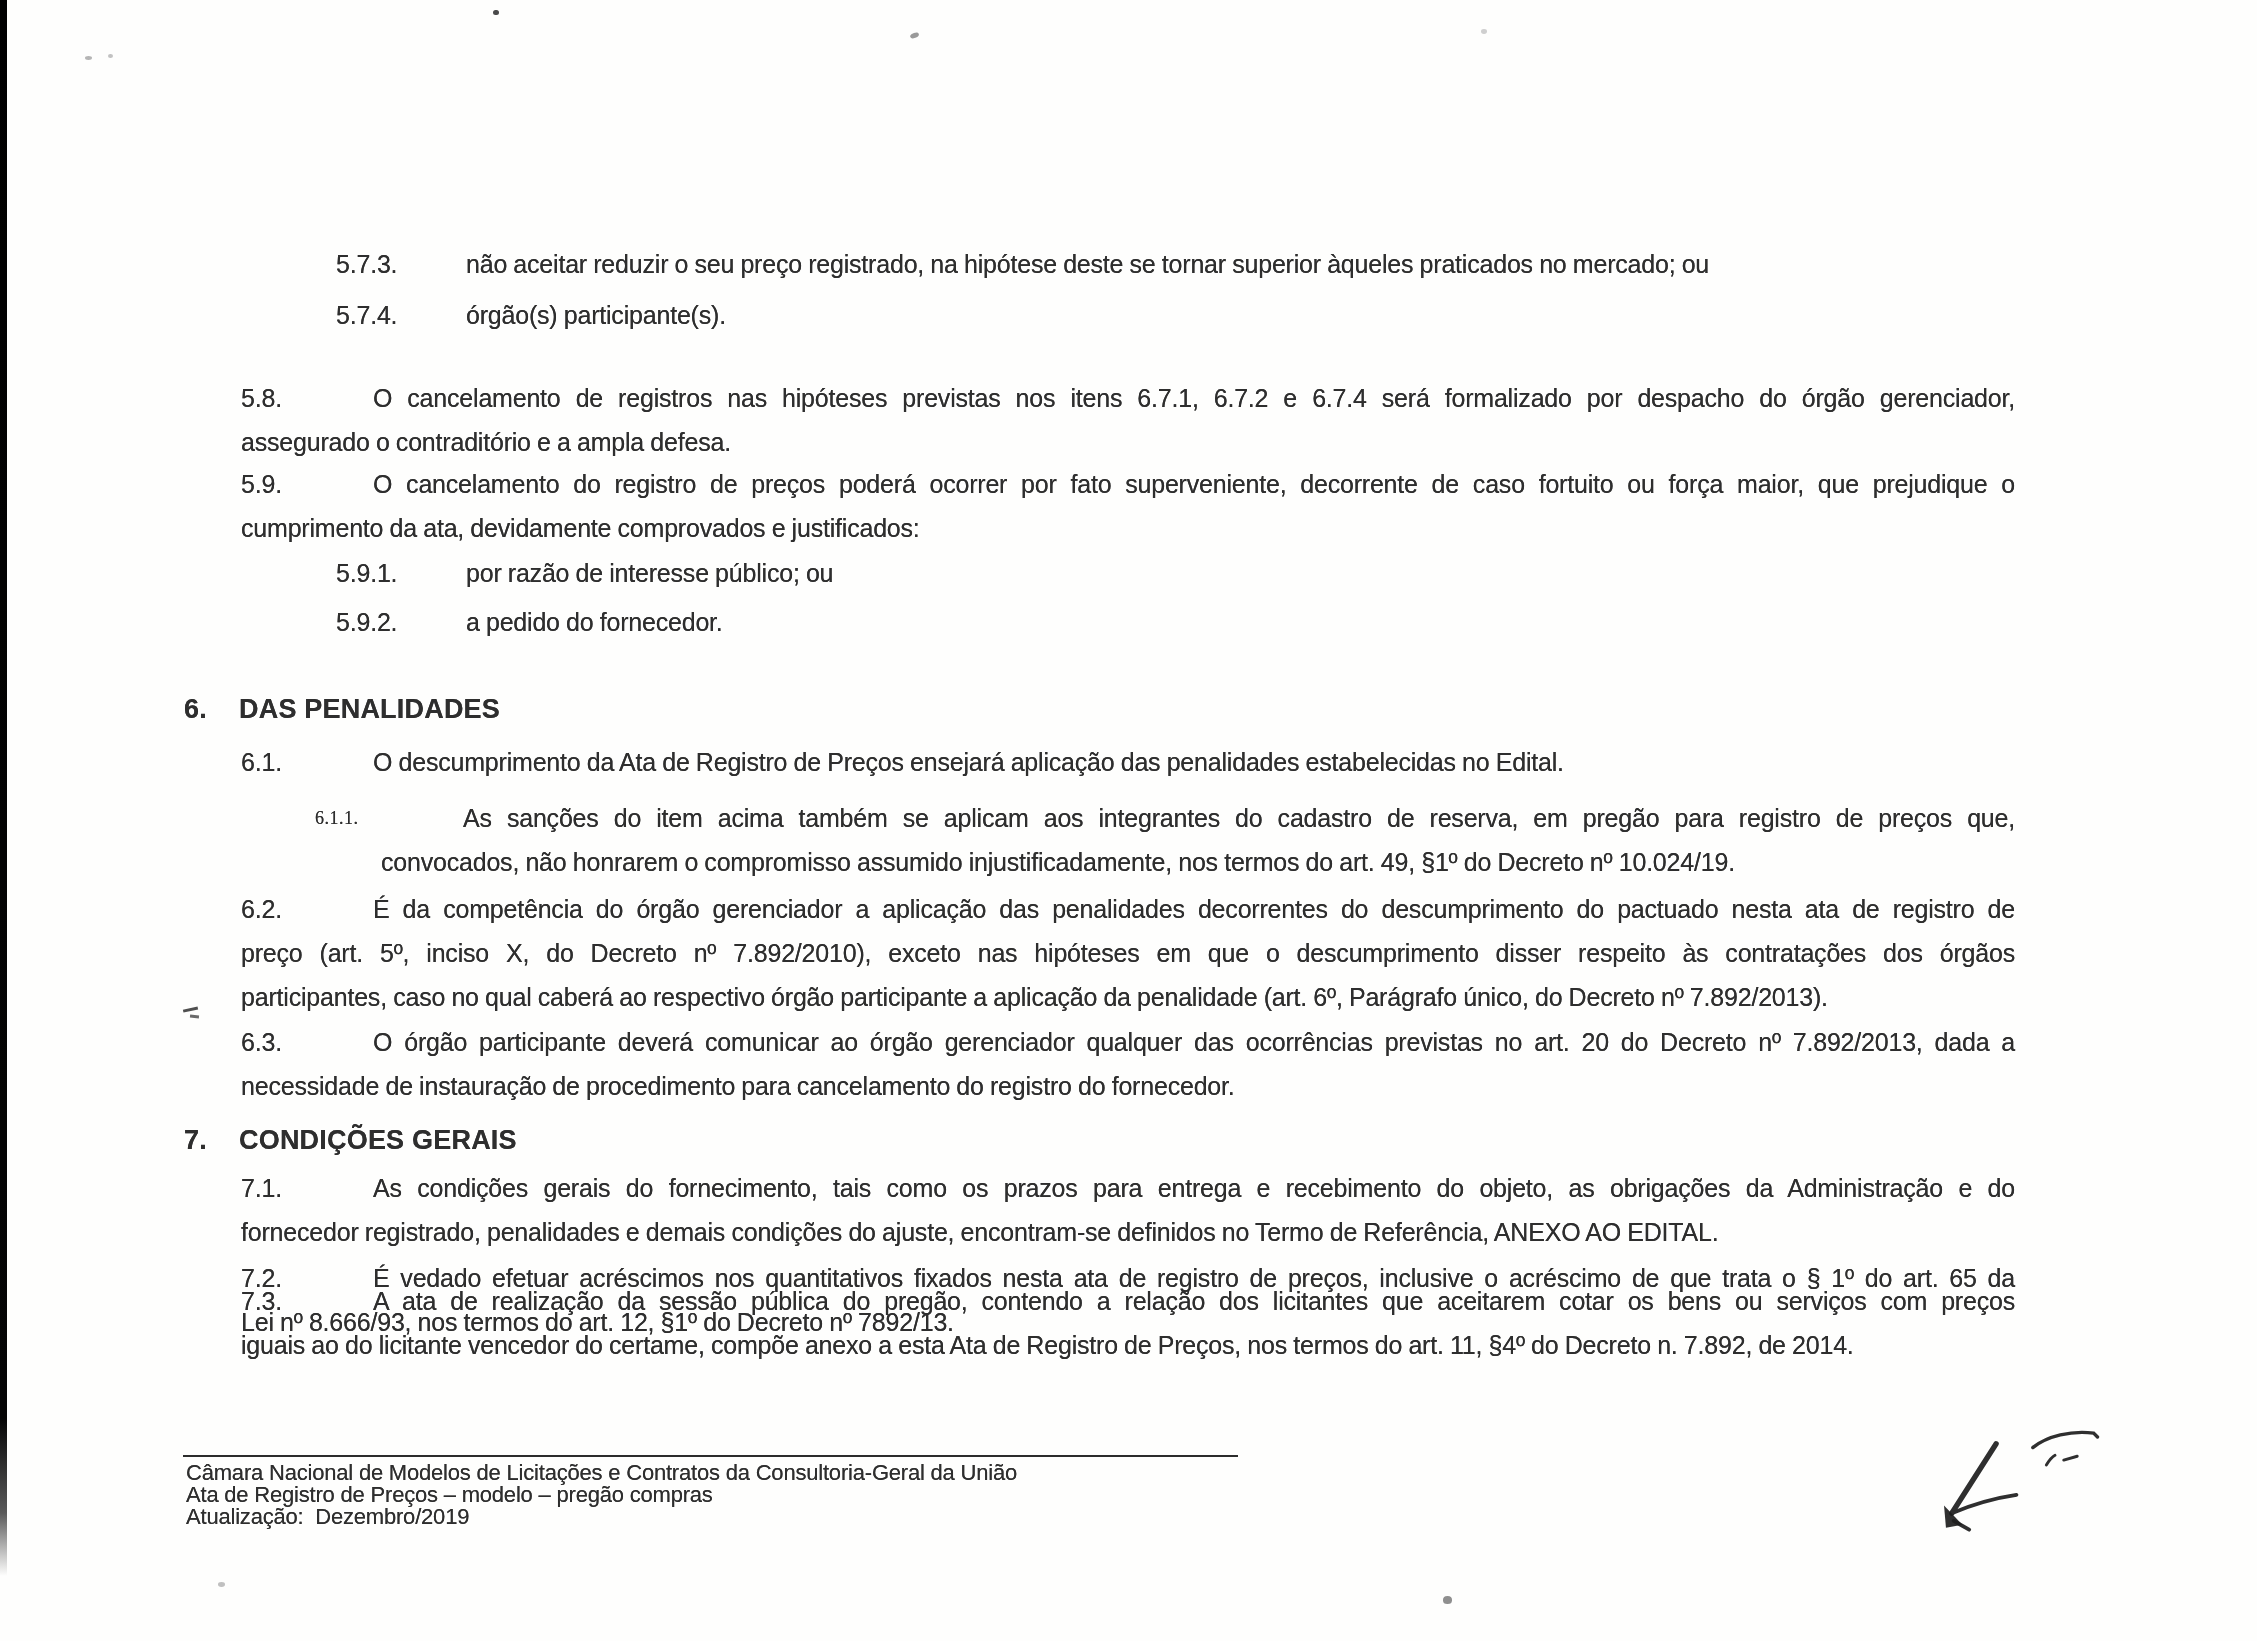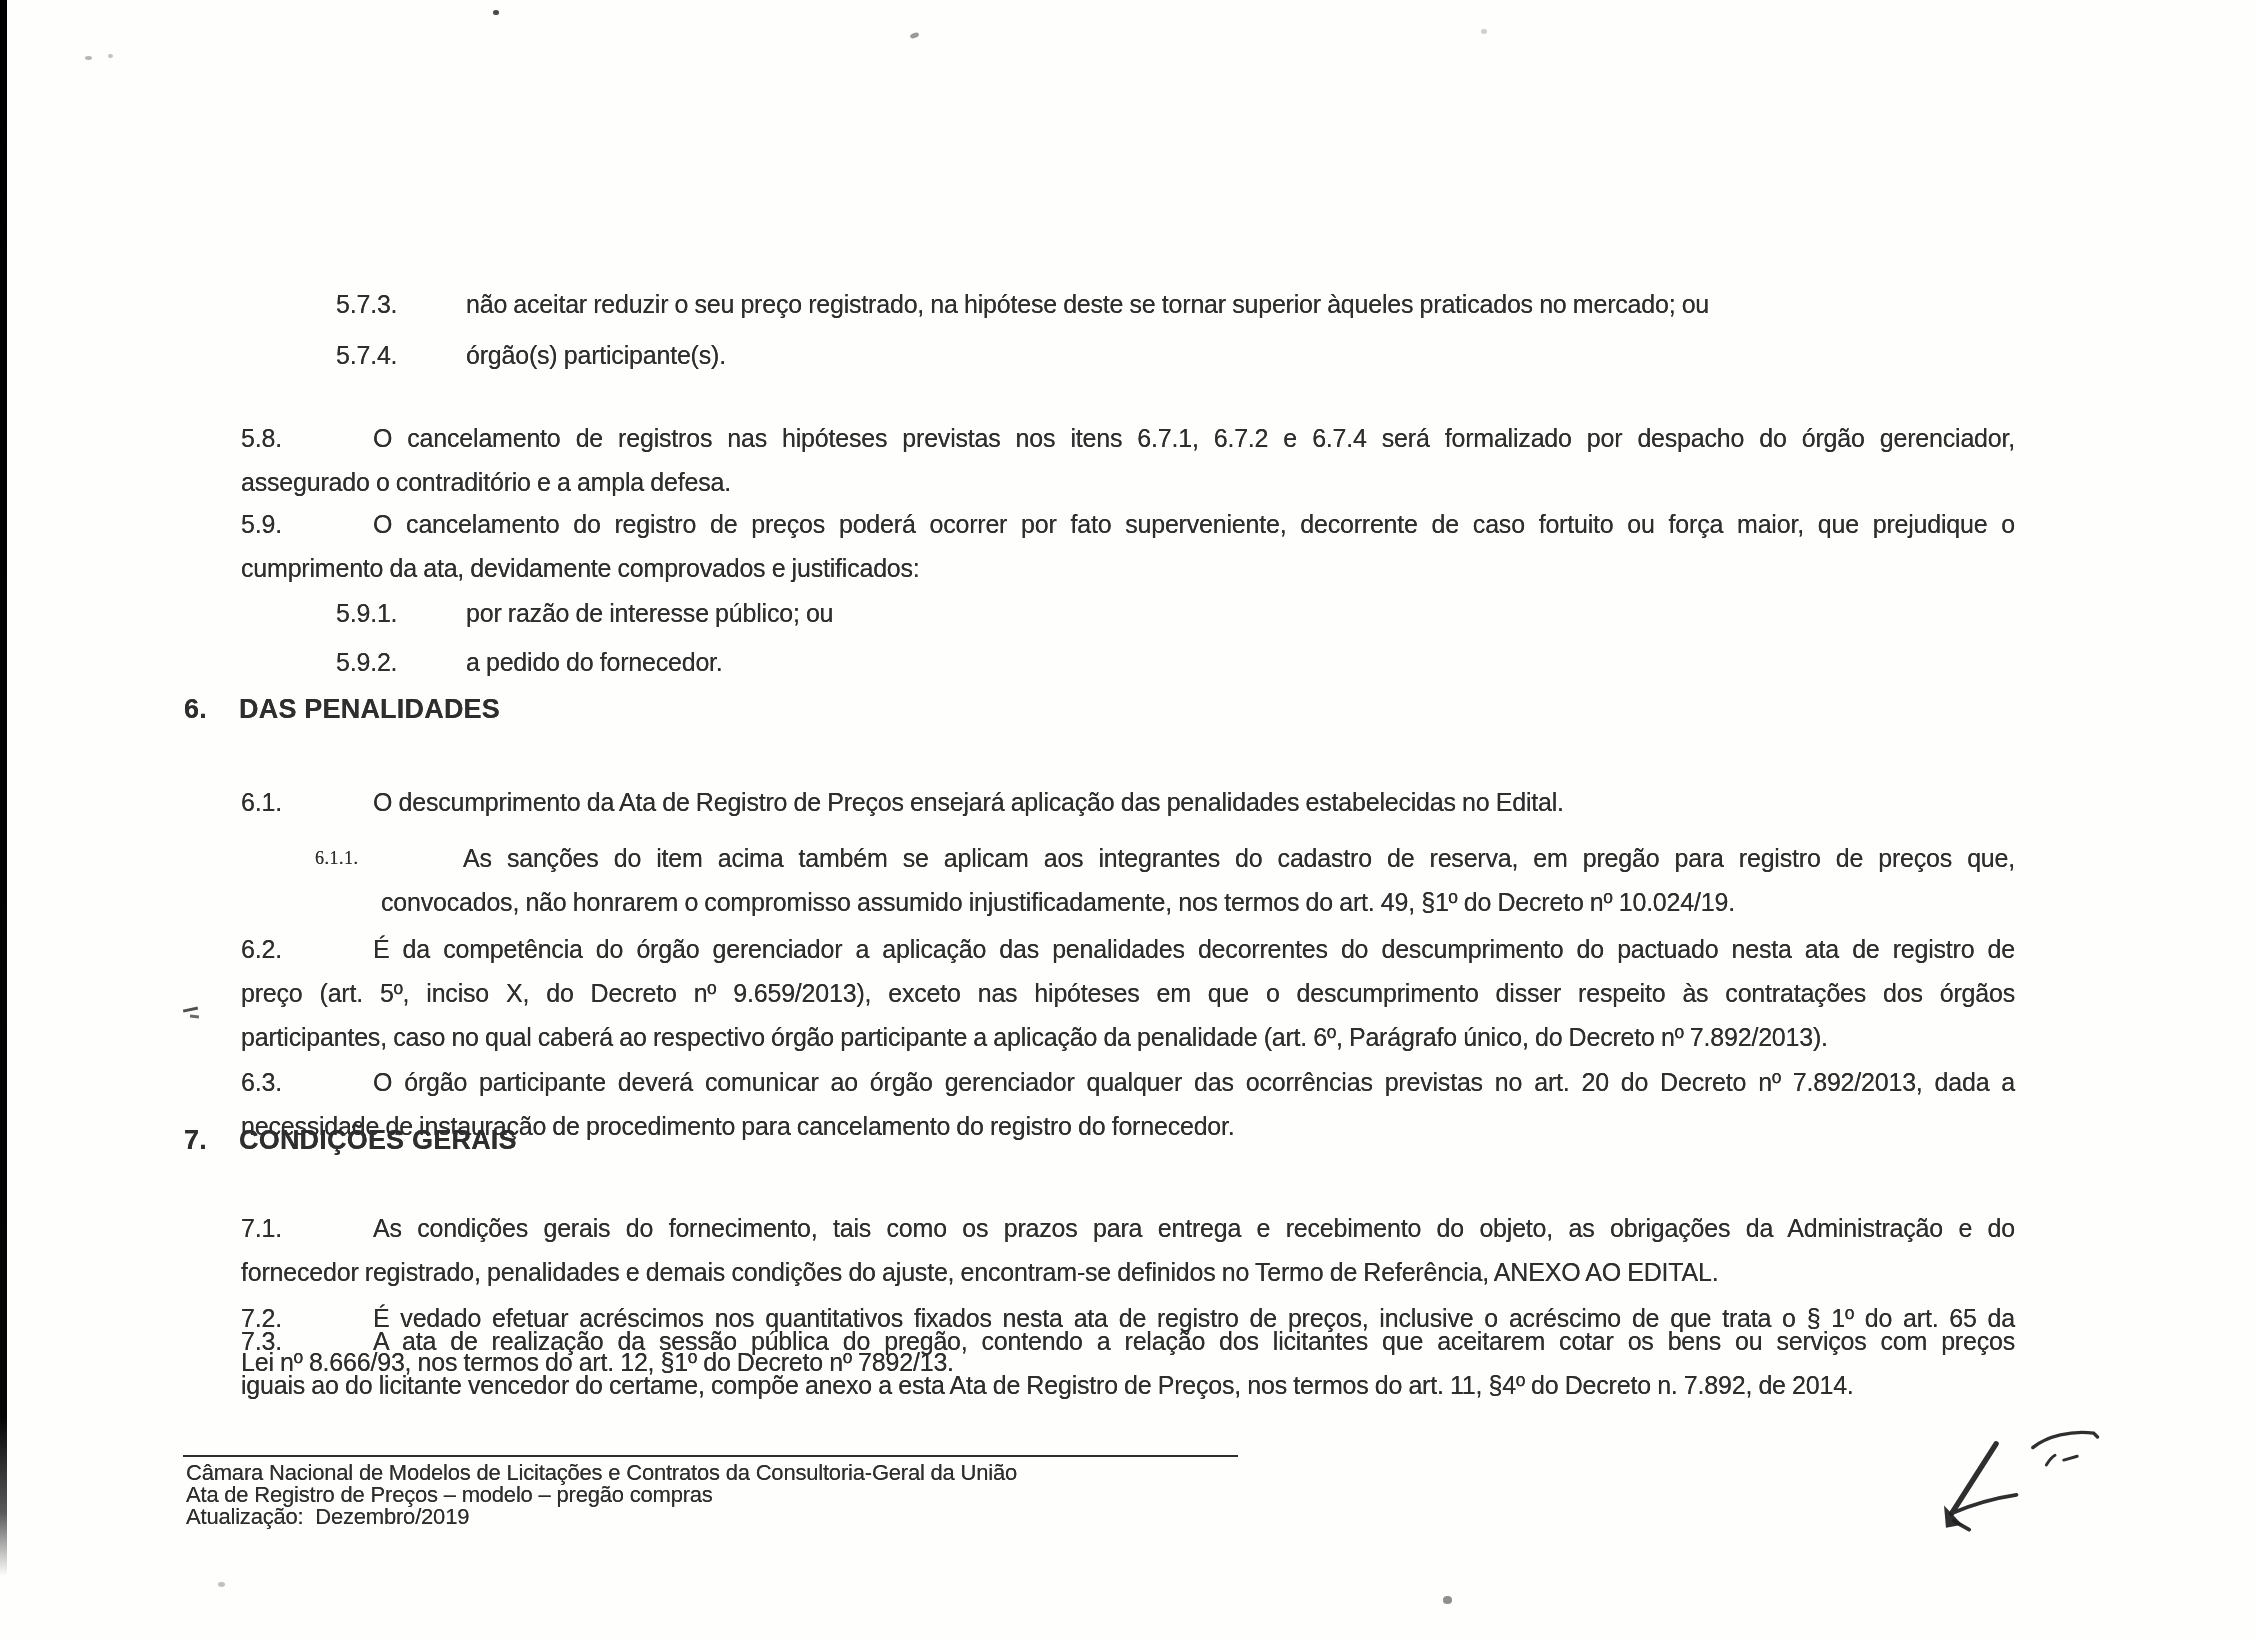--- a/index.html
+++ b/index.html
@@ -4,21 +4,21 @@
 <style>
   html,body{margin:0;padding:0;background:#ffffff;}
   .page{position:relative;width:2257px;height:1641px;background:#fefefdff;background:#fefefd;
         font-family:"Liberation Sans",sans-serif;color:#2e2e2e;overflow:hidden;}
   .page *{box-sizing:border-box;}
   
   .scan-edge{position:absolute;left:0;top:0;width:6.8px;height:1576px;
              background:linear-gradient(180deg,#000 0%,#050505 90%,#5a5a5a 96%,rgba(90,90,90,0) 100%);}
   
   .block{position:absolute;font-size:25px;line-height:44px;letter-spacing:-0.2px;word-spacing:-0.5px;
-         text-shadow:0 0 0.6px rgba(46,46,46,0.85);margin-top:40px;}
+         text-shadow:0 0 0.6px rgba(46,46,46,0.85);}
   .block .num{position:absolute;left:0;top:0;}
   .block .ln{white-space:nowrap;text-align:justify;text-align-last:justify;}
   .block .ln:last-child{text-align-last:left;}
   .b-main{left:241px;width:1774px;}
   .b-main .lines .ln:first-child{padding-left:132px;}
   .b-sub{left:336px;width:1679px;}
   .b-sub .lines .ln:first-child{padding-left:130px;}
   .b-611{left:381px;width:1634px;}
   .b-611 .lines .ln:first-child{padding-left:82px;}
   .b-611 .num{left:-66px;font-family:Liberation Serif, serif;font-size:18px;letter-spacing:0.5px;}
@@ -115,21 +115,21 @@
     <div class="lines">
         <div class="ln">As sanções do item acima também se aplicam aos integrantes do cadastro de reserva, em pregão para registro de preços que,</div>
         <div class="ln">convocados, não honrarem o compromisso assumido injustificadamente, nos termos do art. 49, §1º do Decreto nº 10.024/19.</div>
       </div>
   </div>
 
   <div class="block b-main" style="top:887px">
     <span class="num">6.2.</span>
     <div class="lines">
         <div class="ln">É da competência do órgão gerenciador a aplicação das penalidades decorrentes do descumprimento do pactuado nesta ata de registro de</div>
-        <div class="ln">preço (art. 5º, inciso X, do Decreto nº 9.659/2013), exceto nas hipóteses em que o descumprimento disser respeito às contratações dos órgãos</div>
+        <div class="ln">preço (art. 5º, inciso X, do Decreto nº 7.892/2010), exceto nas hipóteses em que o descumprimento disser respeito às contratações dos órgãos</div>
         <div class="ln">participantes, caso no qual caberá ao respectivo órgão participante a aplicação da penalidade (art. 6º, Parágrafo único, do Decreto nº 7.892/2013).</div>
       </div>
   </div>
 
   <div class="block b-main" style="top:1020px">
     <span class="num">6.3.</span>
     <div class="lines">
         <div class="ln">O órgão participante deverá comunicar ao órgão gerenciador qualquer das ocorrências previstas no art. 20 do Decreto nº 7.892/2013, dada a</div>
         <div class="ln">necessidade de instauração de procedimento para cancelamento do registro do fornecedor.</div>
       </div>

